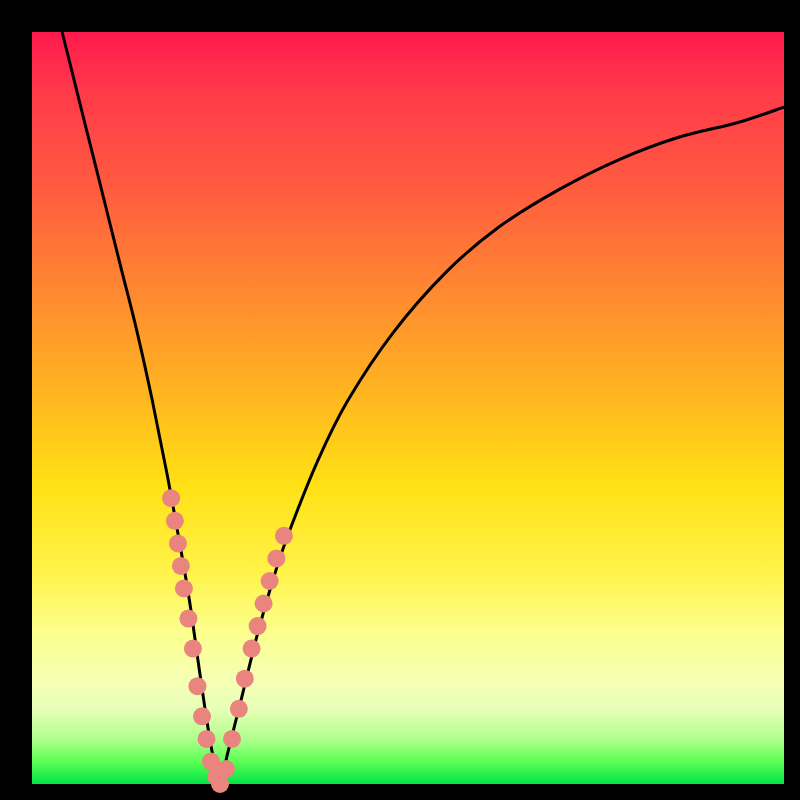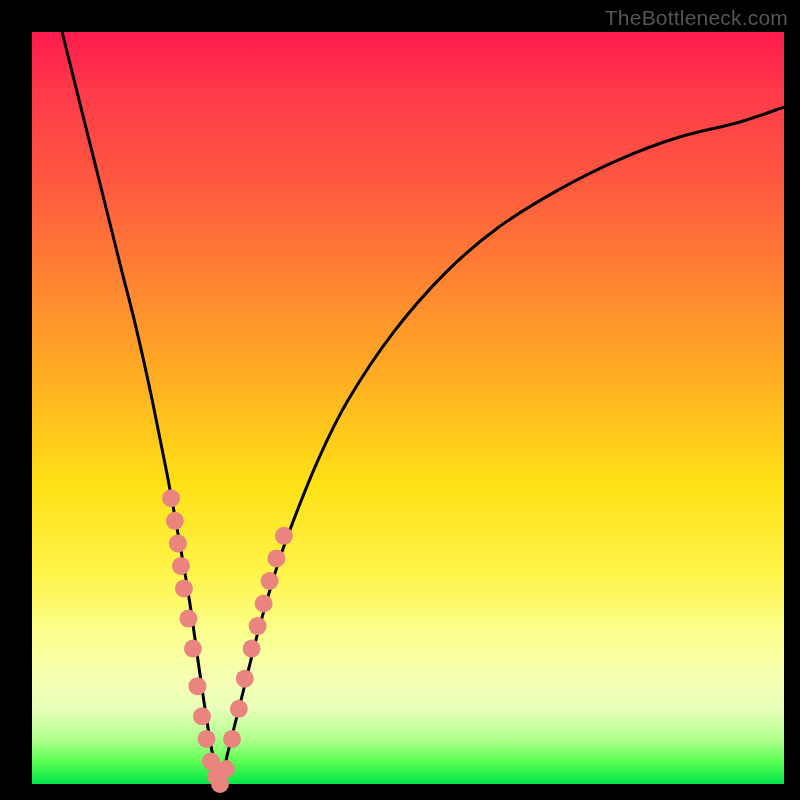--- a/index.html
+++ b/index.html
@@ -91,14 +91,13 @@
           <circle cx="219.6" cy="616.6" r="9" fill="#e9847e"></circle>
           <circle cx="225.6" cy="594.1" r="9" fill="#e9847e"></circle>
           <circle cx="231.6" cy="571.5" r="9" fill="#e9847e"></circle>
           <circle cx="237.6" cy="549.0" r="9" fill="#e9847e"></circle>
           <circle cx="244.4" cy="526.4" r="9" fill="#e9847e"></circle>
           <circle cx="251.9" cy="503.8" r="9" fill="#e9847e"></circle>
         </g>
     </svg>
   </div>
 
-  <div class="watermark">TheBottleneck.com</div>
 </div>
 
 </body></html>

